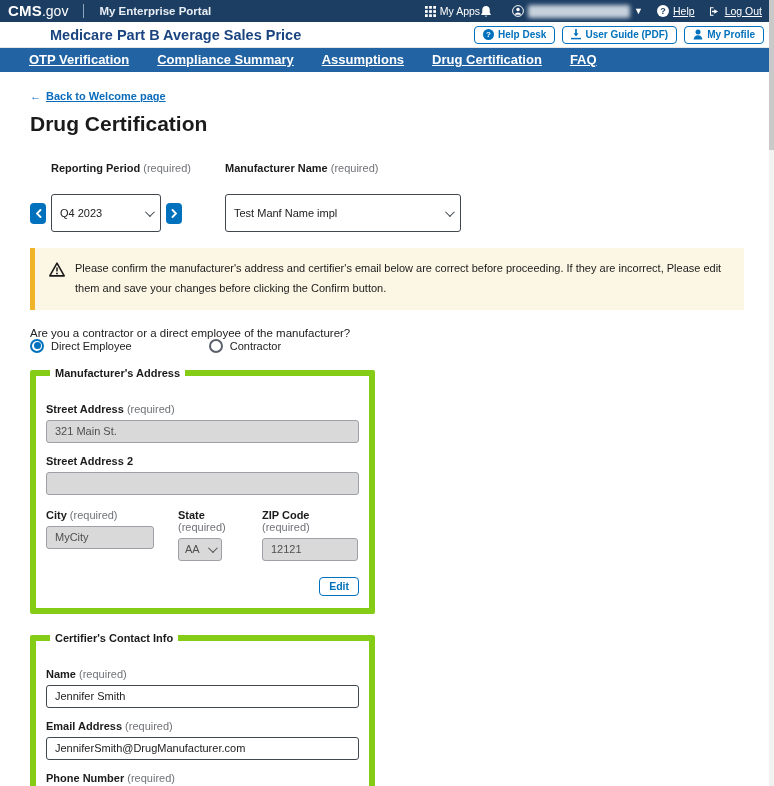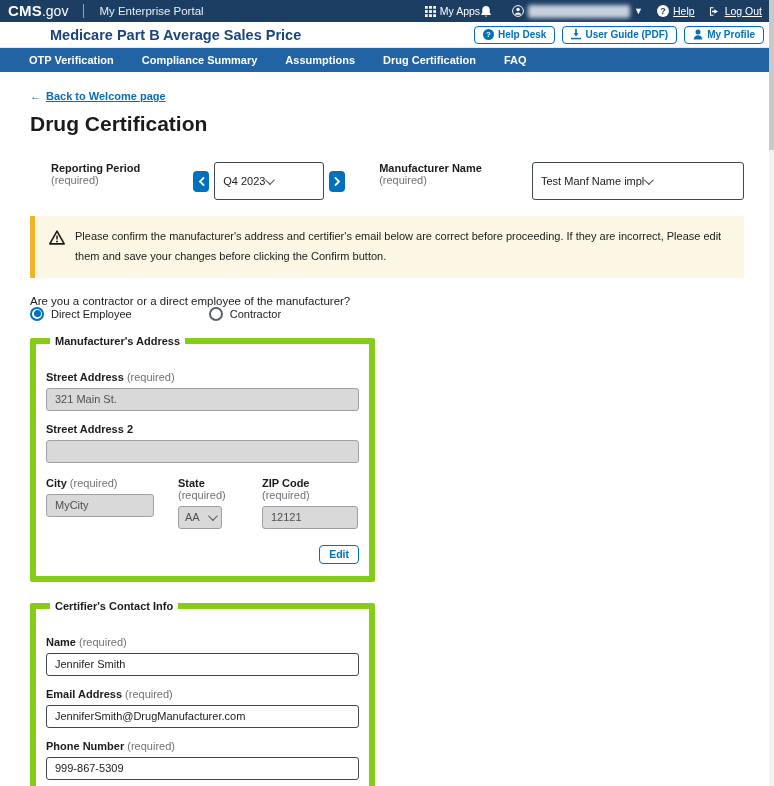--- a/index.html
+++ b/index.html
@@ -18,21 +18,21 @@
 
   
   .topbar {
     background:#1d3e63; color:#fff; height:22px;
     display:flex; align-items:center; padding:0 12px 0 8px;
   }
   .logo { display:flex; align-items:center; gap:13px; }
   .logo-cms { font-weight:bold; font-size:15px; letter-spacing:0.2px; }
   .logo-gov { font-weight:normal; font-size:14px; }
   .logo-divider { width:1px; height:14px; background:#8ea4bd; margin:0 2px; }
-  .portal-name { font-size:11.5px; font-weight:400; color:#e8eef5; }
+  .portal-name { font-size:11.5px; font-weight:700; color:#e8eef5; }
   .topbar-center { flex:1; display:flex; justify-content:flex-end; align-items:center; gap:5px; font-size:10.5px; margin-left:-60px; }
   .topbar-right { display:flex; align-items:center; gap:14px; font-size:10.5px; }
   .top-item { display:flex; align-items:center; gap:4px; color:#fff; text-decoration:none; cursor:pointer; }
   .top-item u { text-decoration:underline; }
   .bell { margin-right:6px; }
   .redacted-name { width:102px; height:13px; border-radius:2px; background:#d9e1ea; filter:blur(2px); opacity:.9; }
   .caret-down { font-size:9px; line-height:1; }
   .qmark-circle-white {
     width:12px; height:12px; border-radius:50%; background:#fff; color:#1d3e63;
     font-size:9px; font-weight:bold; display:inline-flex; align-items:center; justify-content:center;
@@ -50,45 +50,45 @@
     border-radius:4px; color:#0071bc; font-weight:bold; font-size:10px; padding:2px 8px; height:18px; cursor:pointer;
     font-family:"Liberation Sans", sans-serif;
   }
   .qmark-circle-blue {
     width:11px; height:11px; border-radius:50%; background:#0071bc; color:#fff;
     font-size:8px; font-weight:bold; display:inline-flex; align-items:center; justify-content:center; flex:none;
   }
 
   
   .mainnav { background:#2163a3; height:24px; display:flex; align-items:center; padding-left:15px; }
-  .nav-item { color:#fff; font-size:11px; font-weight:bold; padding:12px 14px; cursor:pointer; line-height:24px; }
+  .nav-item { color:#fff; font-size:13px; font-weight:bold; padding:12px 14px; cursor:pointer; line-height:24px;text-decoration:underline; }
 
   
   .content { padding:14px 30px 0 30px; }
   .back-link { display:inline-flex; align-items:center; gap:5px; color:#0b6cbc; font-size:11px; font-weight:bold; cursor:pointer; }
   .back-link .txt { text-decoration:underline; }
   .page-title { font-size:21px; font-weight:bold; color:#1b1b1b; margin-top:8px; }
 
   .field-label { font-size:11px; font-weight:bold; color:#1b1b1b; }
   .req { font-weight:normal; color:#6f7277; }
 
   .filters { display:flex; gap:34px; margin-top:26px; }
-  .filter-group { display:flex; flex-direction:row; gap:20px; }
+  .filter-group { display:flex; flex-direction:column; gap:20px; }
   .rp-label { margin-left:21px; }
   .filter-controls { display:flex; align-items:center; gap:5px; }
   .arrow-btn {
     width:16px; height:21px; background:#0071bc; border:none; border-radius:4px;
     display:flex; align-items:center; justify-content:center; cursor:pointer; color:#fff; padding:0;
   }
   .select {
     background:#fff; border:1.5px solid #40474f; border-radius:3px; height:22px;
-    display:flex; align-items:center; padding:18px 8px; font-size:11px; cursor:pointer;
+    display:flex; align-items:center; justify-content:space-between; padding:18px 8px; font-size:11px; cursor:pointer;
   }
   .select-rp { width:110px; }
-  .select-manf { width:212px; }
+  .select-manf { width:236px; }
   .chev { width:7px; height:7px; border-right:1.5px solid #40474f; border-bottom:1.5px solid #40474f; transform:rotate(45deg) translateY(-2px); flex:none; }
 
   
   .warning {
     margin-top:16px; background:#fcf6e4; border-left:5px solid #f0b429;
     padding:11px 16px 11px 14px; display:flex; gap:10px; align-items:flex-start;
   }
   .warning-text { font-size:11px; line-height:1.8; color:#1b1b1b; max-width:662px; }
   .warning-icon { margin-top:3px; flex:none; }
 

